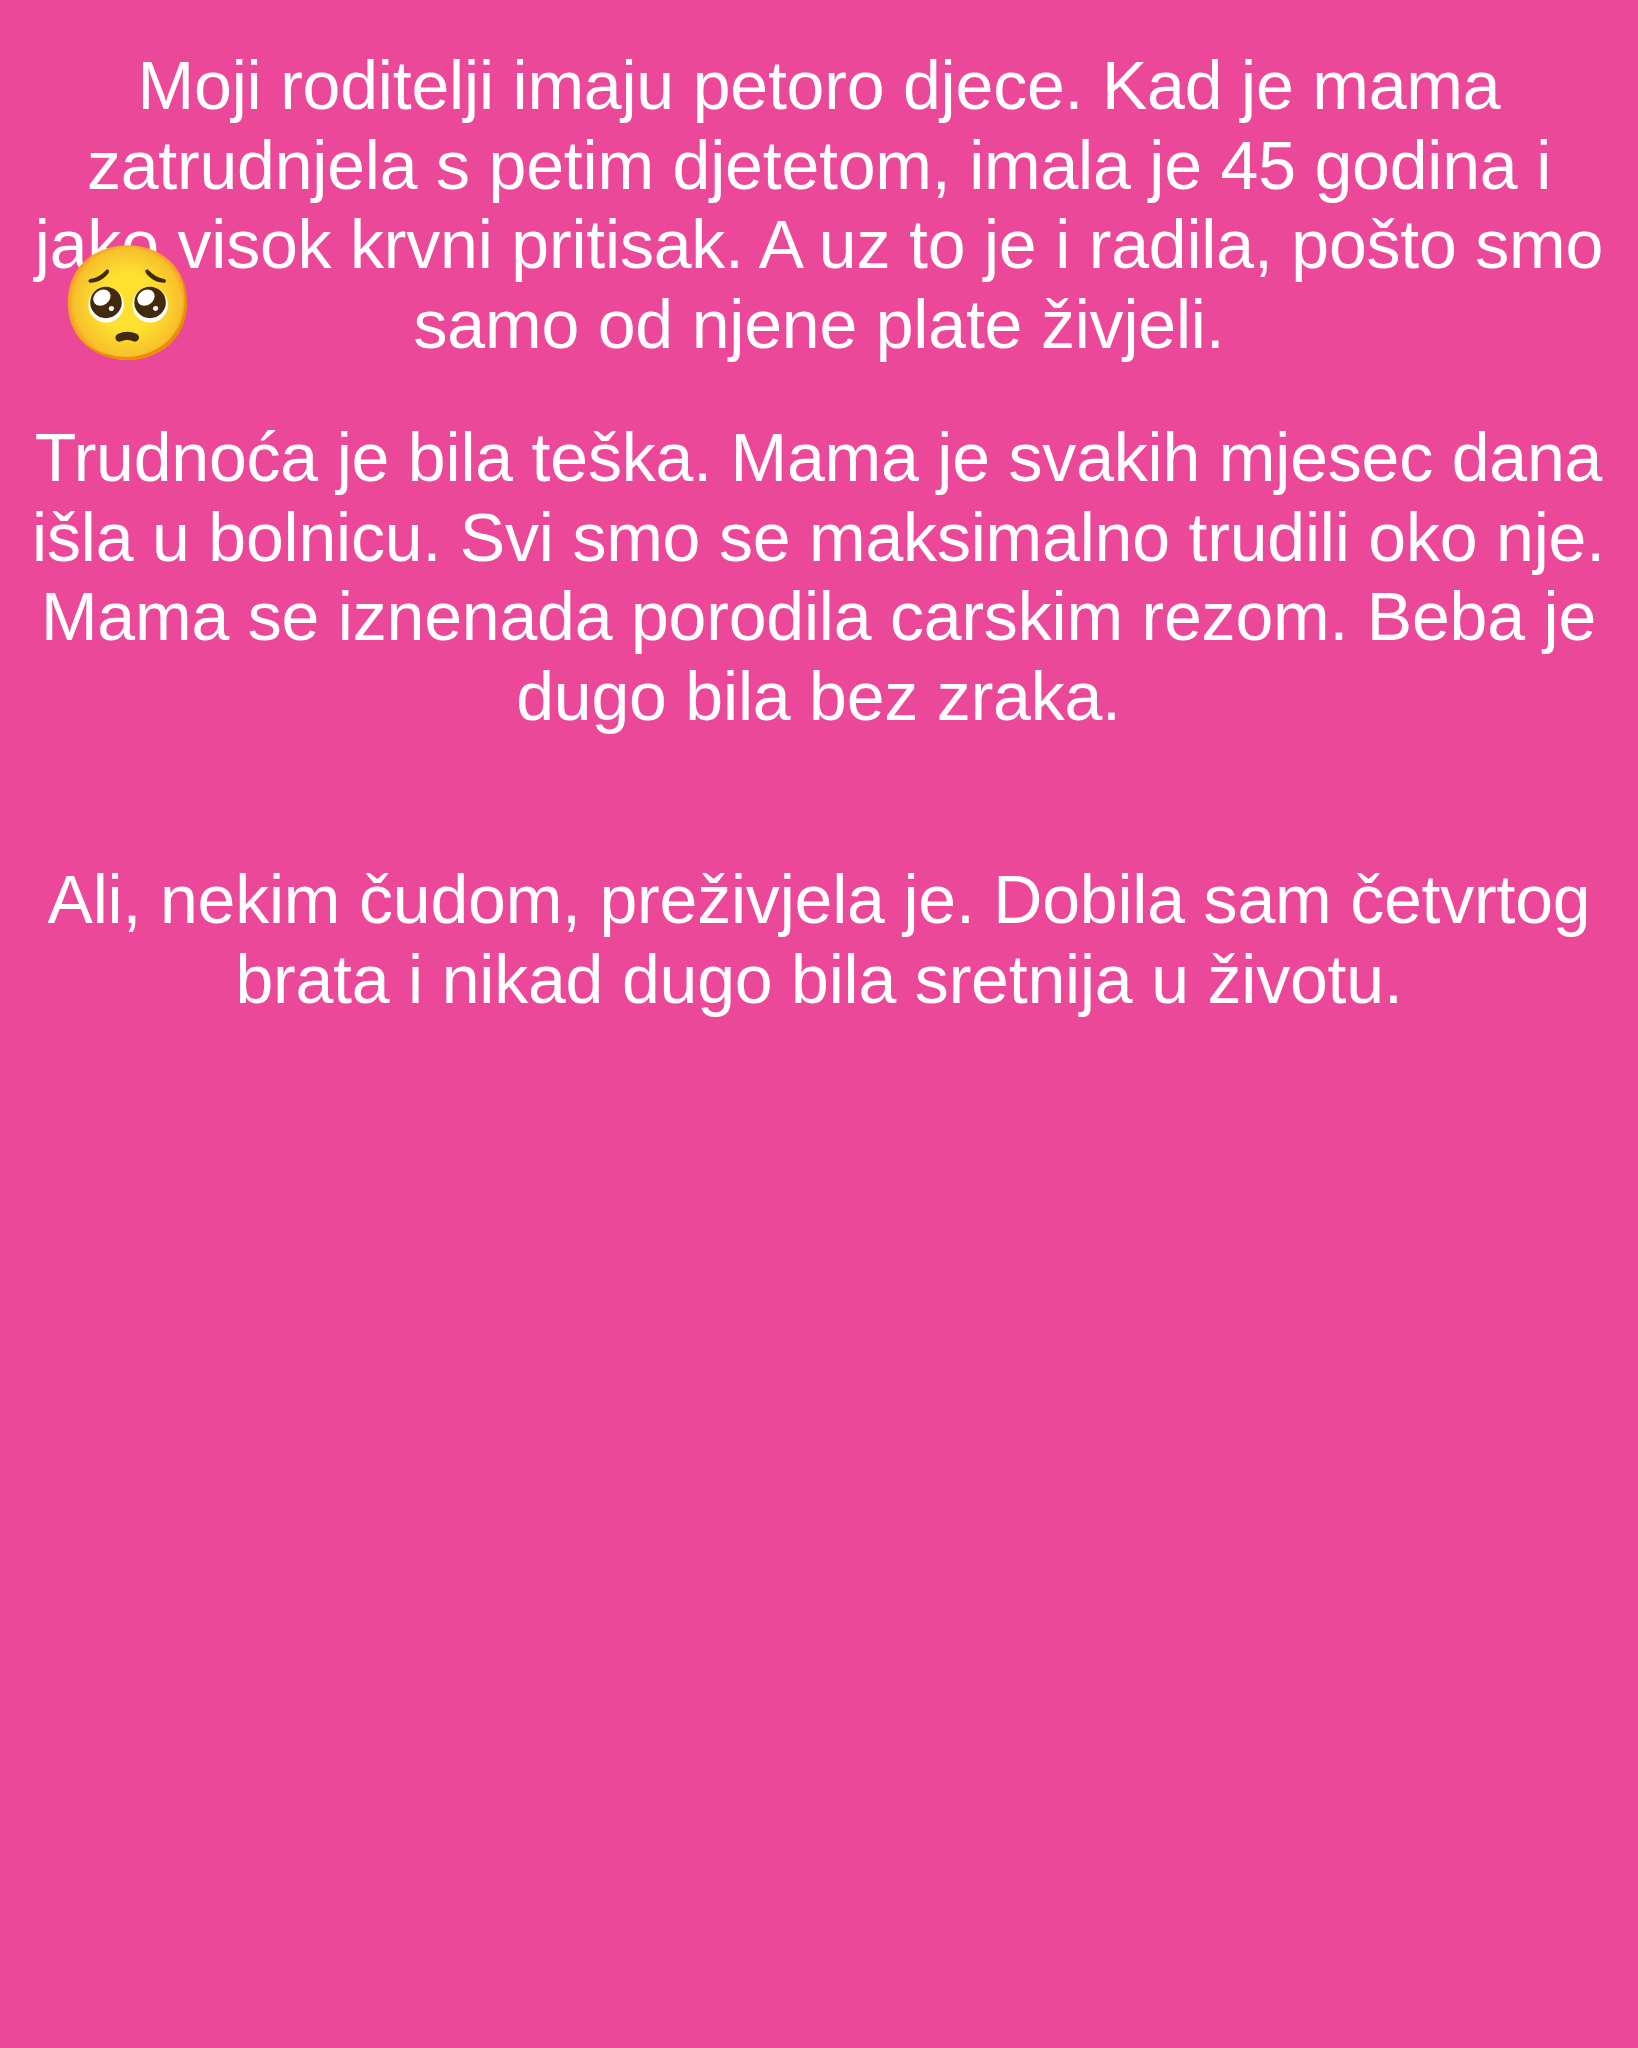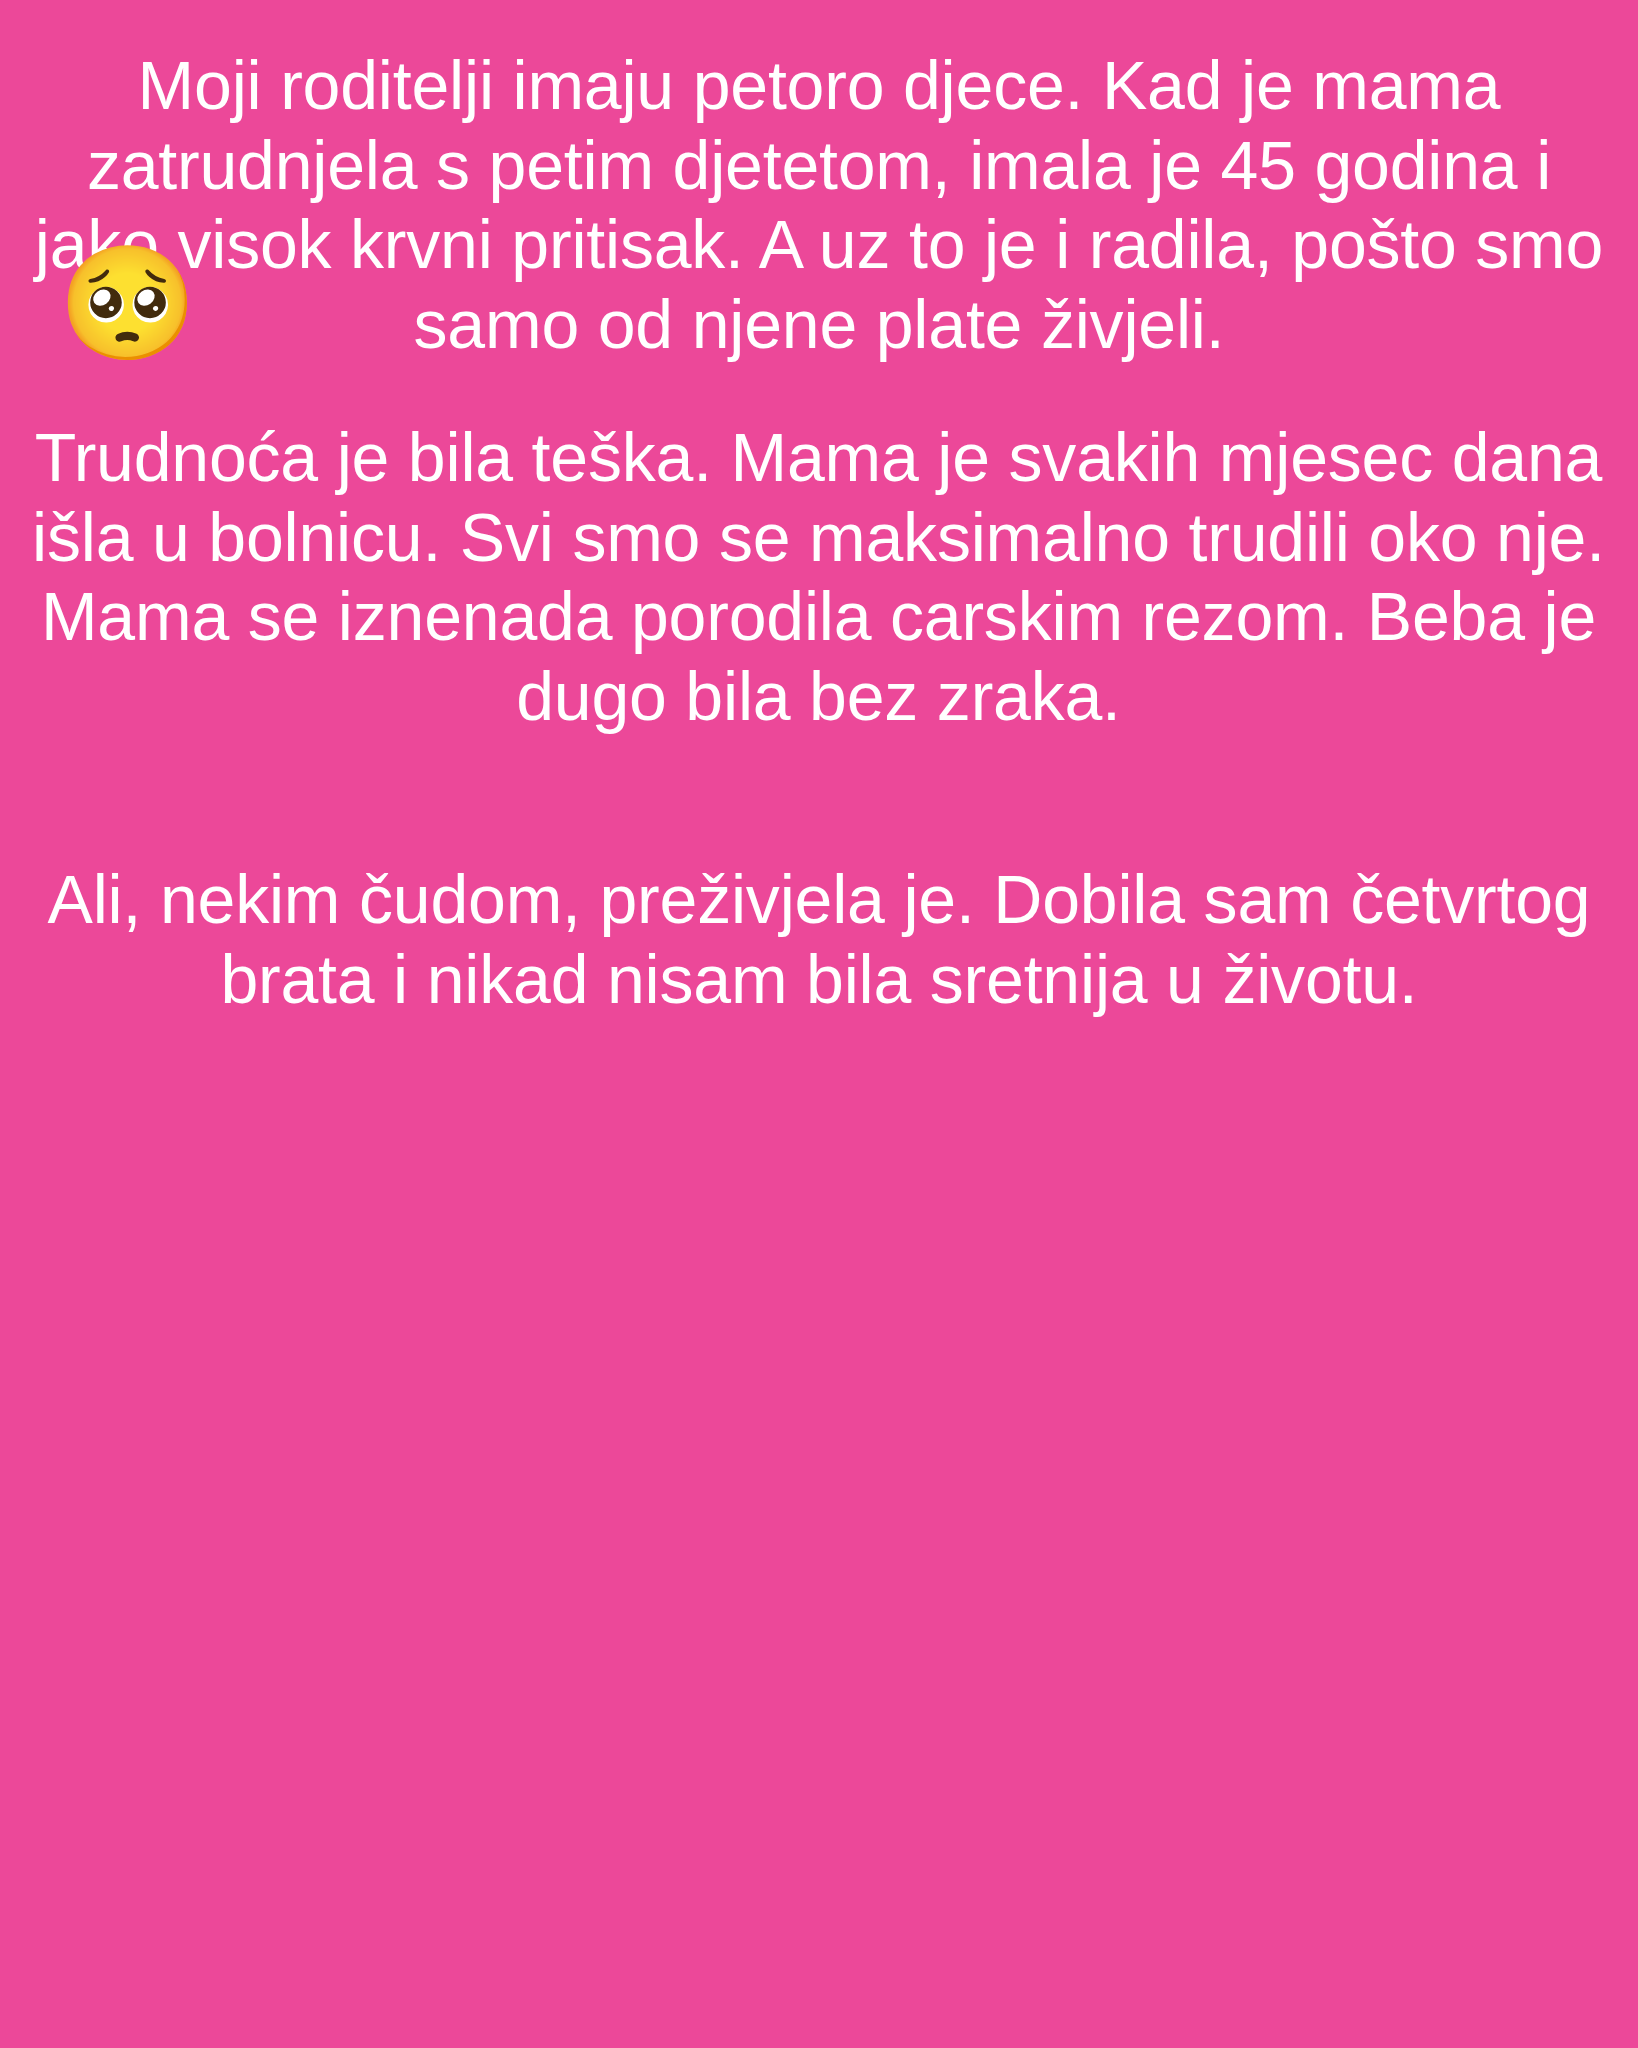--- a/index.html
+++ b/index.html
@@ -63,16 +63,16 @@
 <div class="story-card">
 
   <p class="para p1">Moji roditelji imaju petoro djece. Kad je mama zatrudnjela s petim djetetom, imala je 45 godina i jako visok krvni pritisak. A uz to je i radila, pošto smo samo od njene plate živjeli.</p>
 
   <div class="emoji-overlay">
     <span class="emoji-pleading">🥺</span>
   </div>
 
   <p class="para p2">Trudnoća je bila teška. Mama je svakih mjesec dana išla u bolnicu. Svi smo se maksimalno trudili oko nje. Mama se iznenada porodila carskim rezom. Beba je dugo bila bez zraka.</p>
 
-  <p class="para p3">Ali, nekim čudom, preživjela je. Dobila sam četvrtog brata i nikad nisam bila sretnija u životu.</p>
+  <p class="para p3">Ali, nekim čudom, preživjela je. Dobila sam četvrtog brata i nikad dugo bila sretnija u životu.</p>
 
 
 </div>
 
 </body></html>

